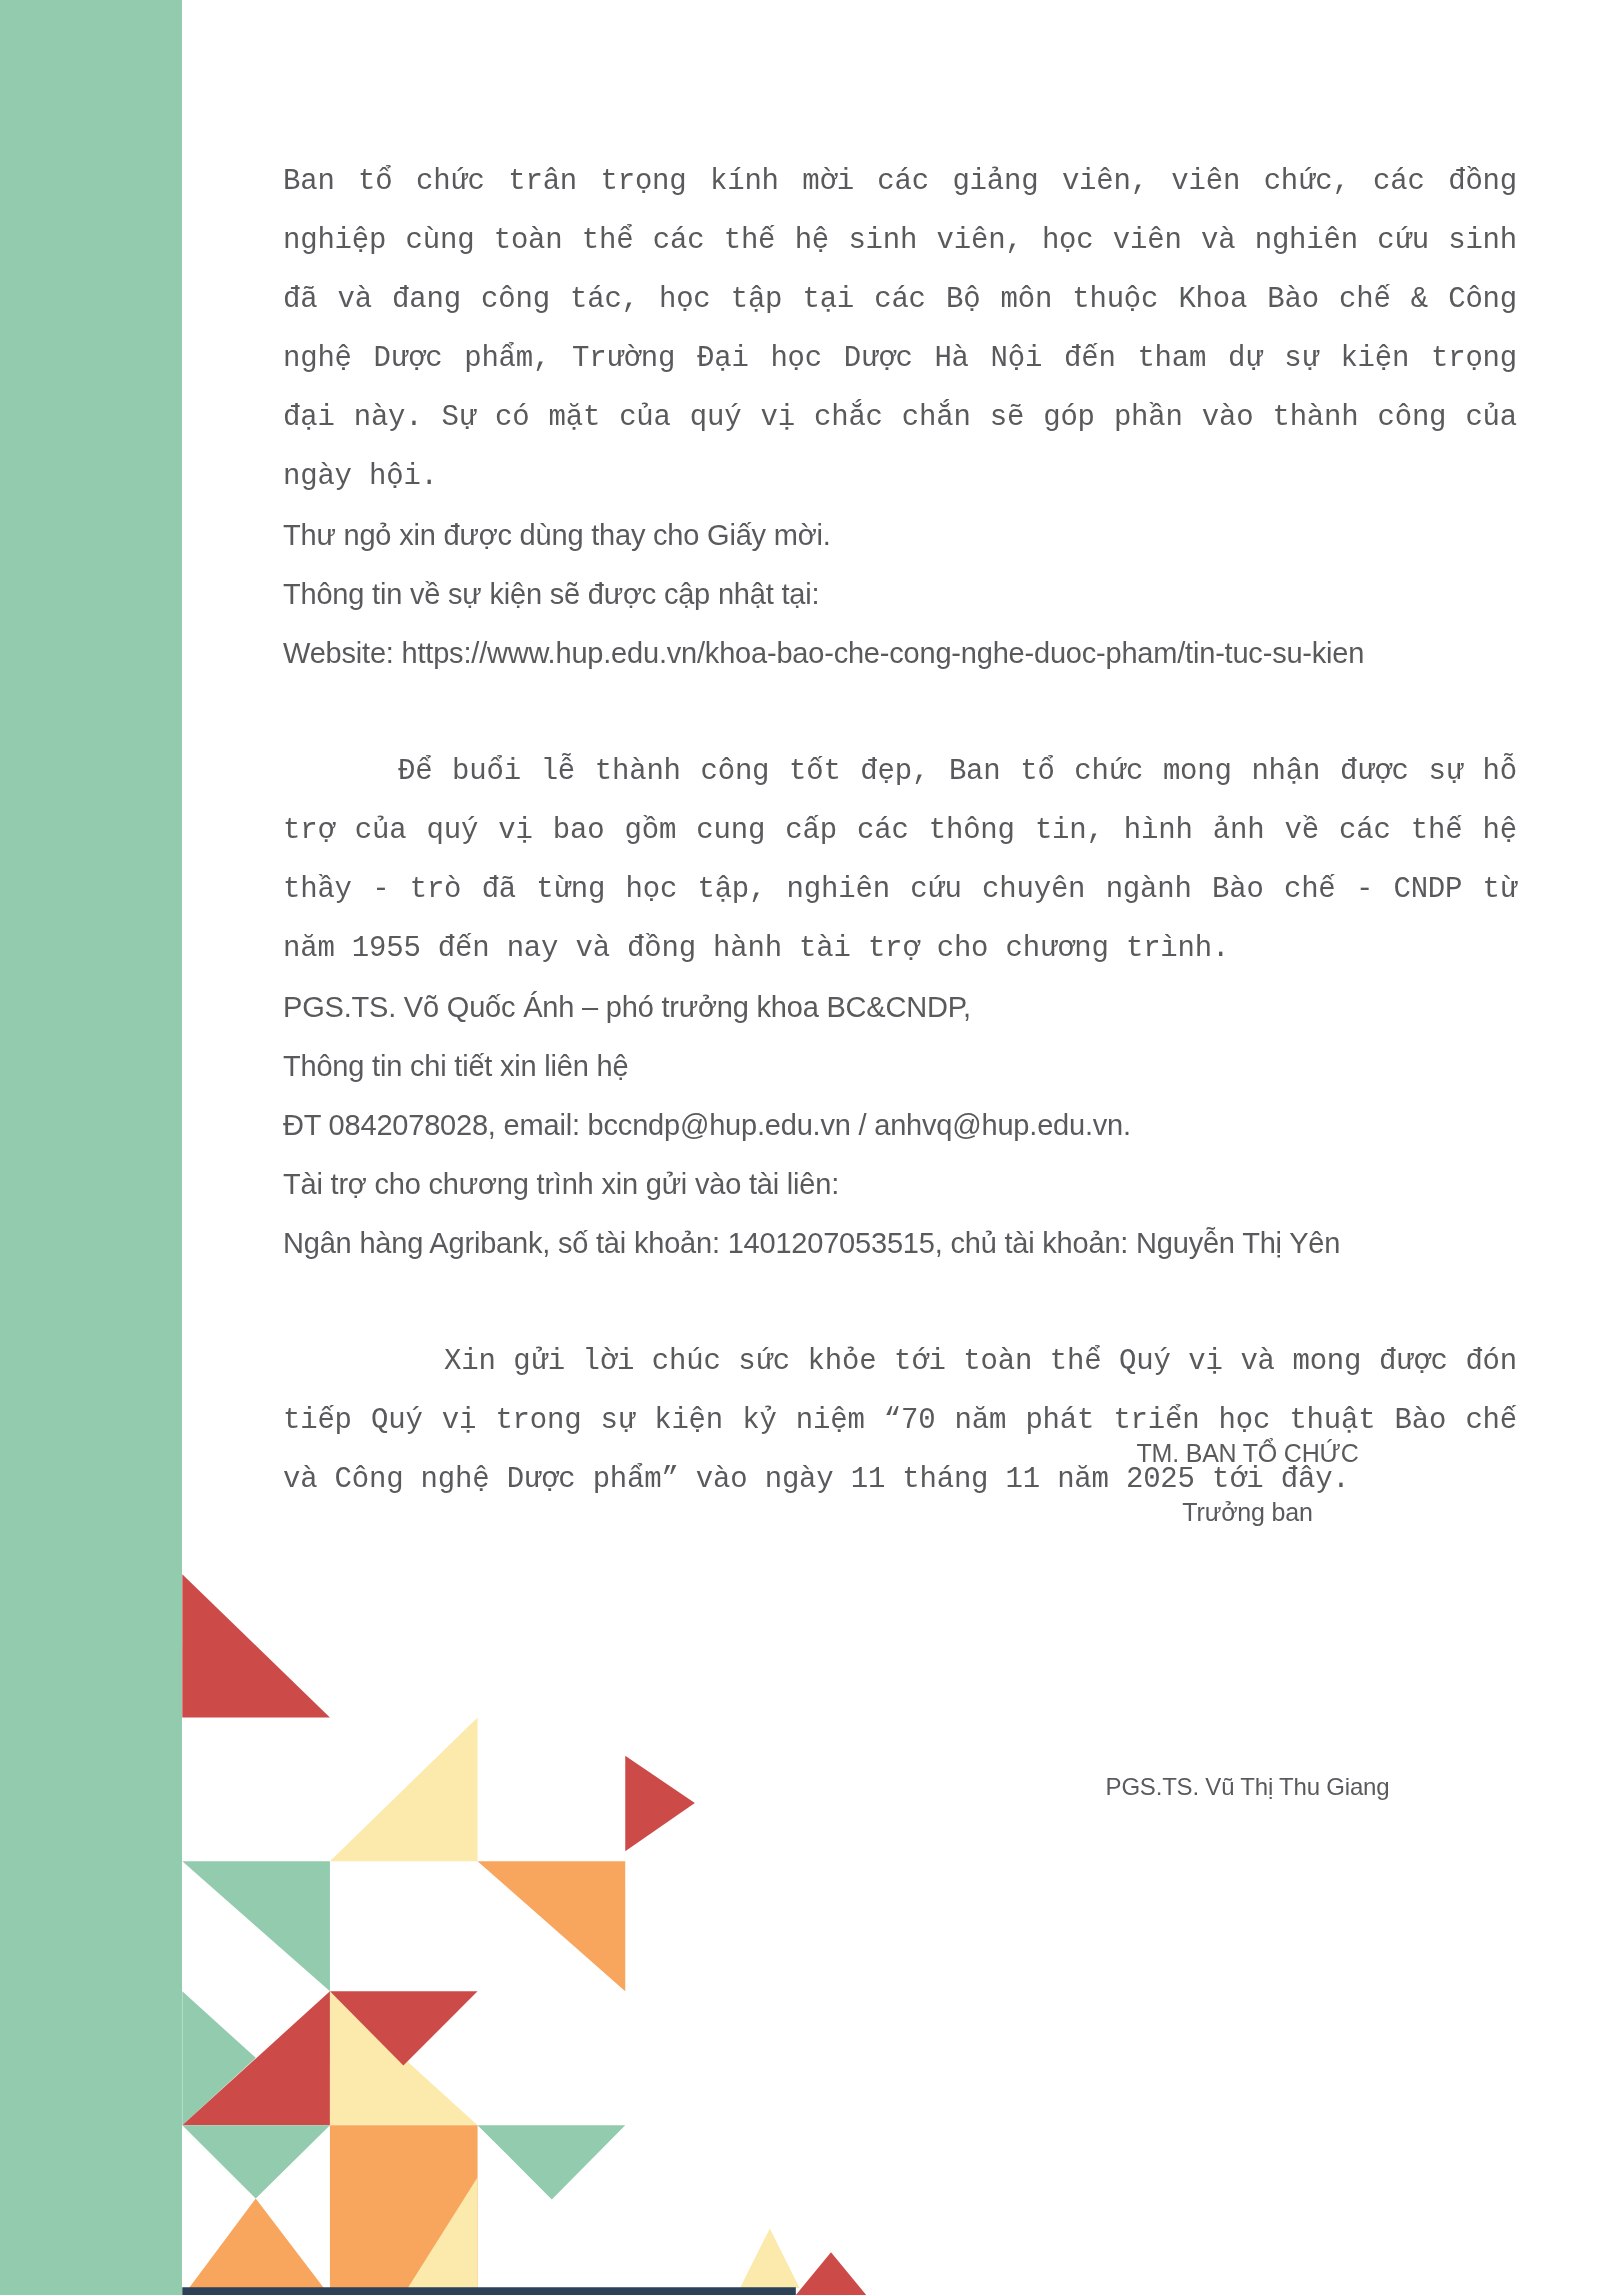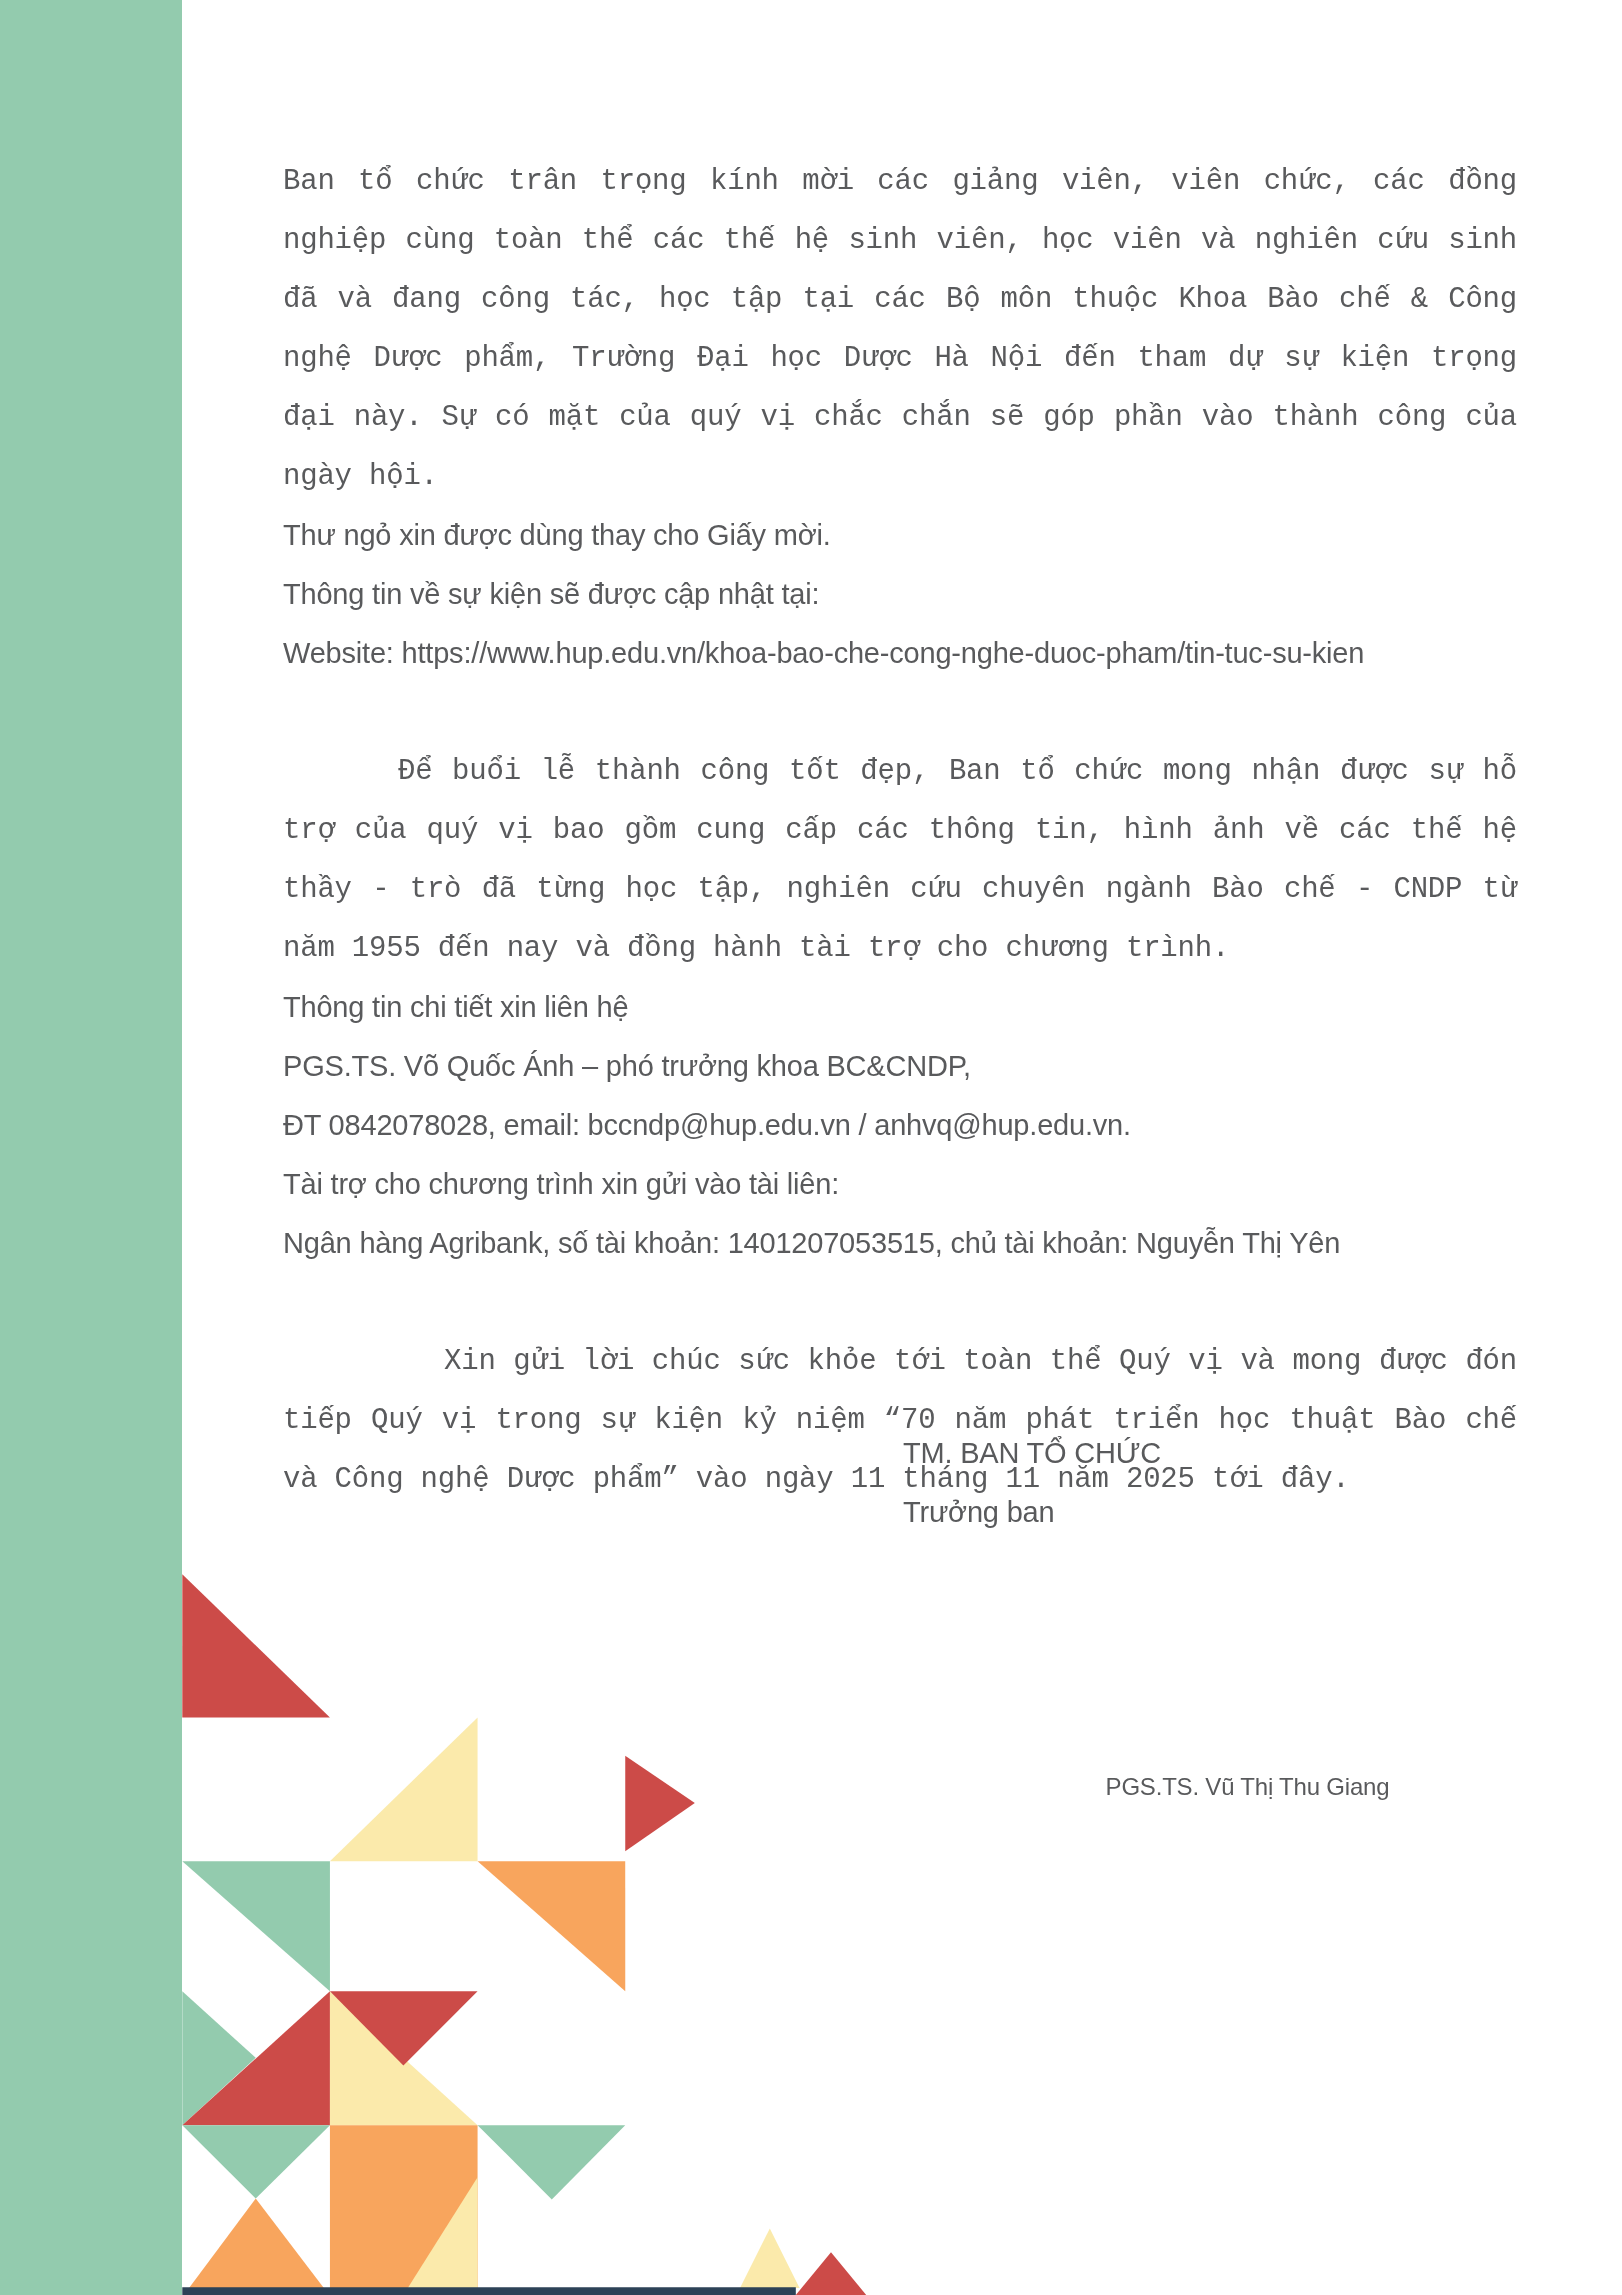--- a/index.html
+++ b/index.html
@@ -20,22 +20,22 @@
   .body-text{
     position:absolute;left:283px;top:152px;width:1234px;
     font-size:29px;line-height:59px;letter-spacing:-0.2px;
   }
   .body-text p{margin:0;}
   .just{text-align:justify;text-align-last:left;font-family:Liberation Mono, monospace;}
   .indent1{text-indent:115px;}
   .indent2{text-indent:161px;}
   .gap{margin-top:59px !important;}
   .sig{
-    position:absolute;left:903px;top:1424px;width:689px;text-align:left;
-    font-size:29px;line-height:59px;letter-spacing:-0.2px;
+    position:absolute;left:903px;top:1424px;width:689px;text-align:center;
+    font-size:25px;line-height:59px;letter-spacing:-0.2px;
   }
   .sig p{margin:0;}
   .sig-name{
     position:absolute;left:903px;top:1757px;width:689px;text-align:center;
     font-size:24px;line-height:59px;letter-spacing:-0.2px;
   }
 </style>
 </head>
 <body>
 
@@ -62,22 +62,22 @@
     <polygon class="c-navy" points="238,2990 1040,2990 1040,3000 238,3000"></polygon>
     <polygon class="c-red" points="1040,3000 1132,3000 1086,2944"></polygon>
   </svg>
 
   <div class="body-text">
     <p class="just">Ban tổ chức trân trọng kính mời các giảng viên, viên chức, các đồng nghiệp cùng toàn thể các thế hệ sinh viên, học viên và nghiên cứu sinh đã và đang công tác, học tập tại các Bộ môn thuộc Khoa Bào chế &amp; Công nghệ Dược phẩm, Trường Đại học Dược Hà Nội đến tham dự sự kiện trọng đại này. Sự có mặt của quý vị chắc chắn sẽ góp phần vào thành công của ngày hội.</p>
     <p>Thư ngỏ xin được dùng thay cho Giấy mời.</p>
     <p>Thông tin về sự kiện sẽ được cập nhật tại:</p>
     <p>Website: https://www.hup.edu.vn/khoa-bao-che-cong-nghe-duoc-pham/tin-tuc-su-kien</p>
     <p class="just indent1 gap">Để buổi lễ thành công tốt đẹp, Ban tổ chức mong nhận được sự hỗ trợ của quý vị bao gồm cung cấp các thông tin, hình ảnh về các thế hệ thầy - trò đã từng học tập, nghiên cứu chuyên ngành Bào chế - CNDP từ năm 1955 đến nay và đồng hành tài trợ cho chương trình.</p>
+    <p>PGS.TS. Võ Quốc Ánh – phó trưởng khoa BC&amp;CNDP,</p>
     <p>Thông tin chi tiết xin liên hệ</p>
-    <p>PGS.TS. Võ Quốc Ánh – phó trưởng khoa BC&amp;CNDP,</p>
     <p>ĐT 0842078028, email: bccndp@hup.edu.vn / anhvq@hup.edu.vn.</p>
     <p>Tài trợ cho chương trình xin gửi vào tài liên:</p>
     <p>Ngân hàng Agribank, số tài khoản: 1401207053515, chủ tài khoản: Nguyễn Thị Yên</p>
     <p class="just indent2 gap">Xin gửi lời chúc sức khỏe tới toàn thể Quý vị và mong được đón tiếp Quý vị trong sự kiện kỷ niệm “70 năm phát triển học thuật Bào chế và Công nghệ Dược phẩm” vào ngày 11 tháng 11 năm 2025 tới đây.</p>
   </div>
 
   <div class="sig">
     <p>TM. BAN TỔ CHỨC</p>
     <p>Trưởng ban</p>
   </div>

